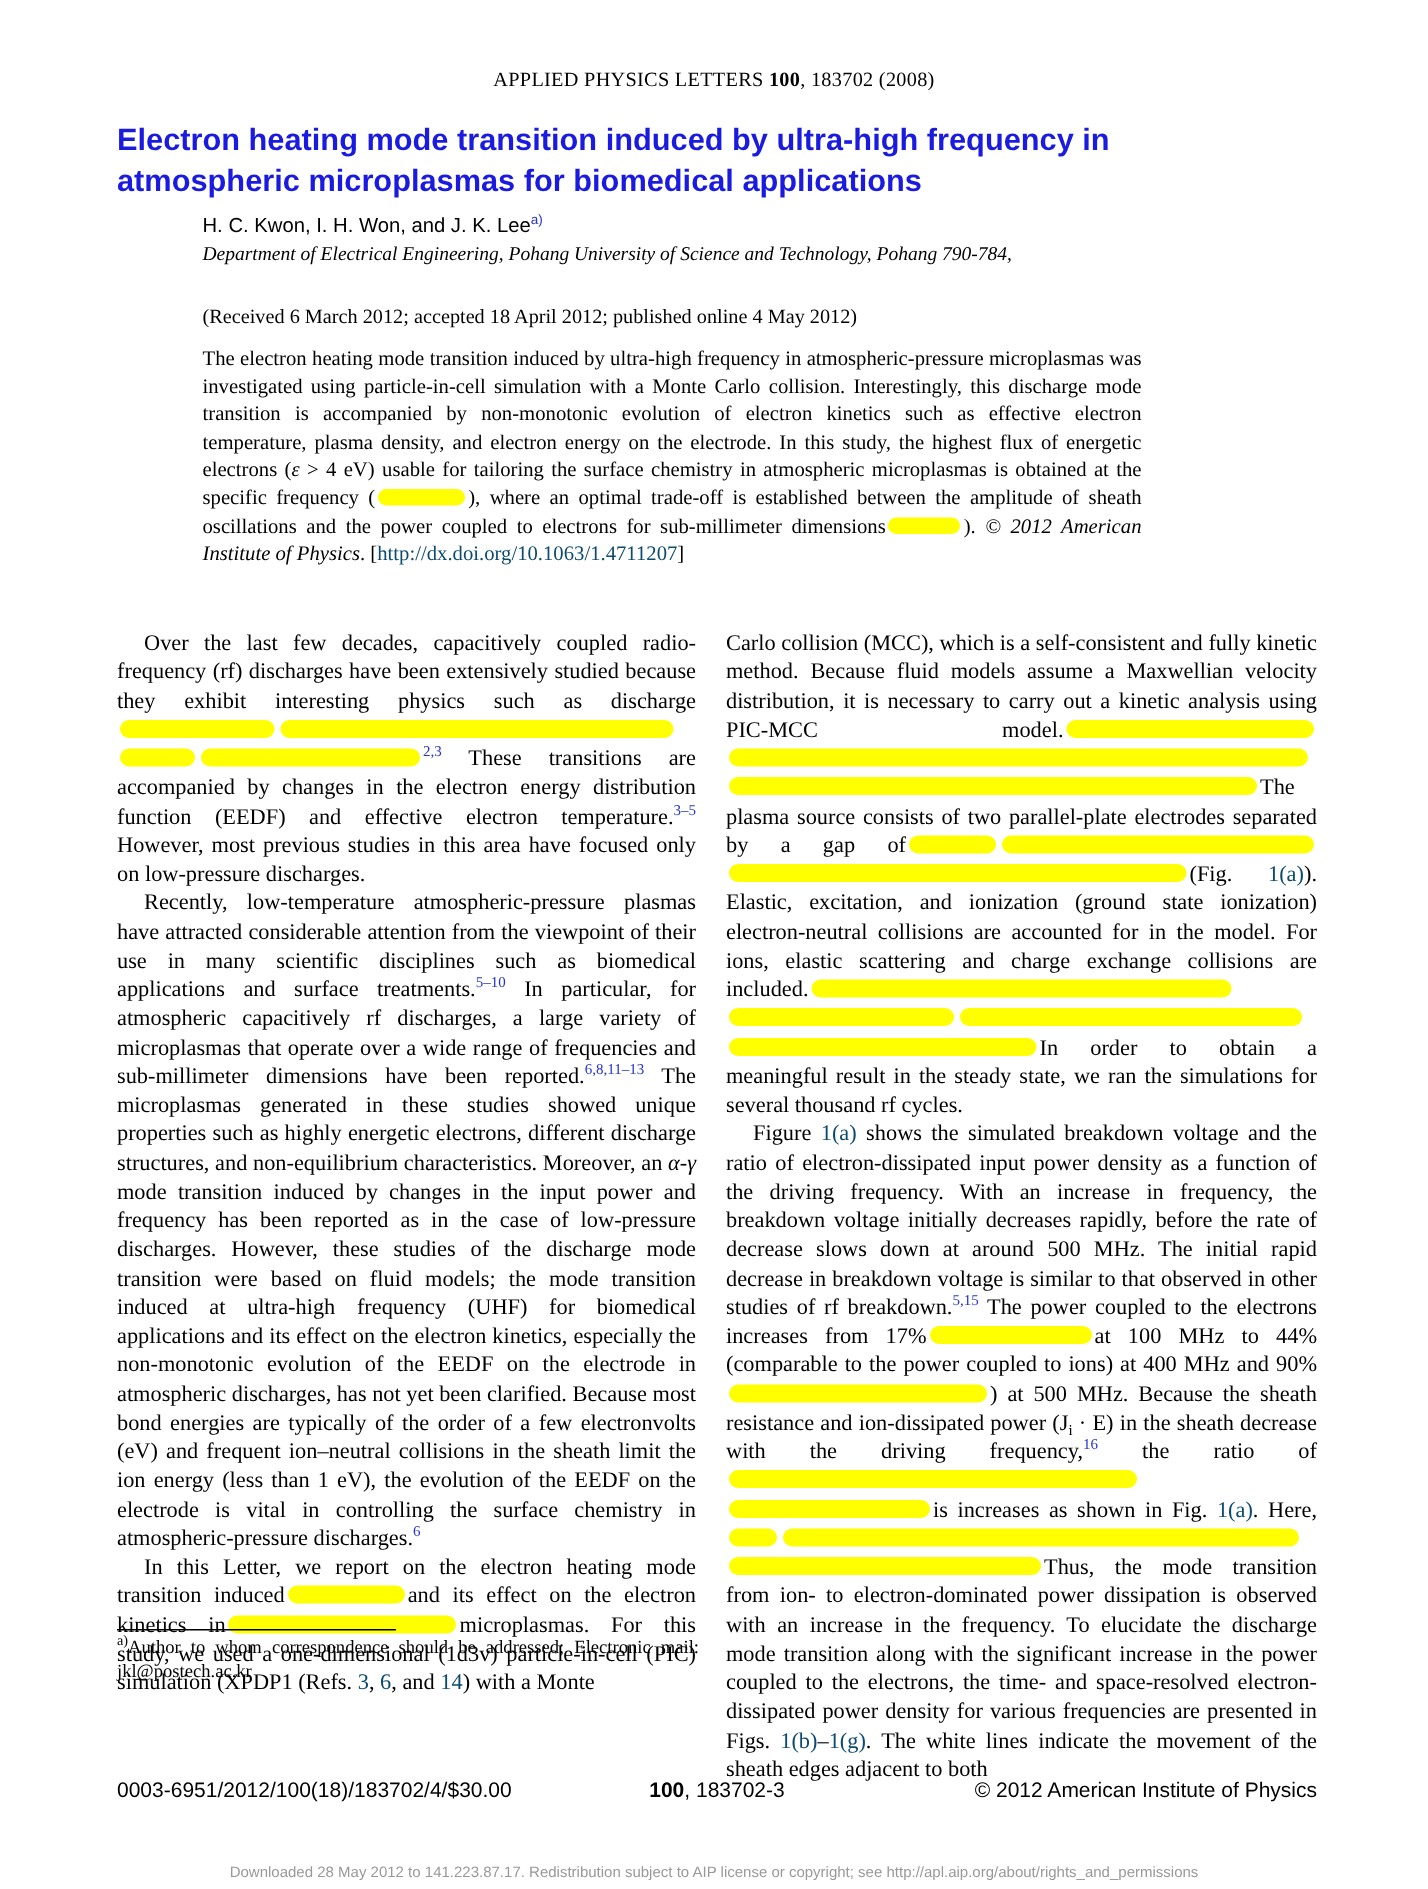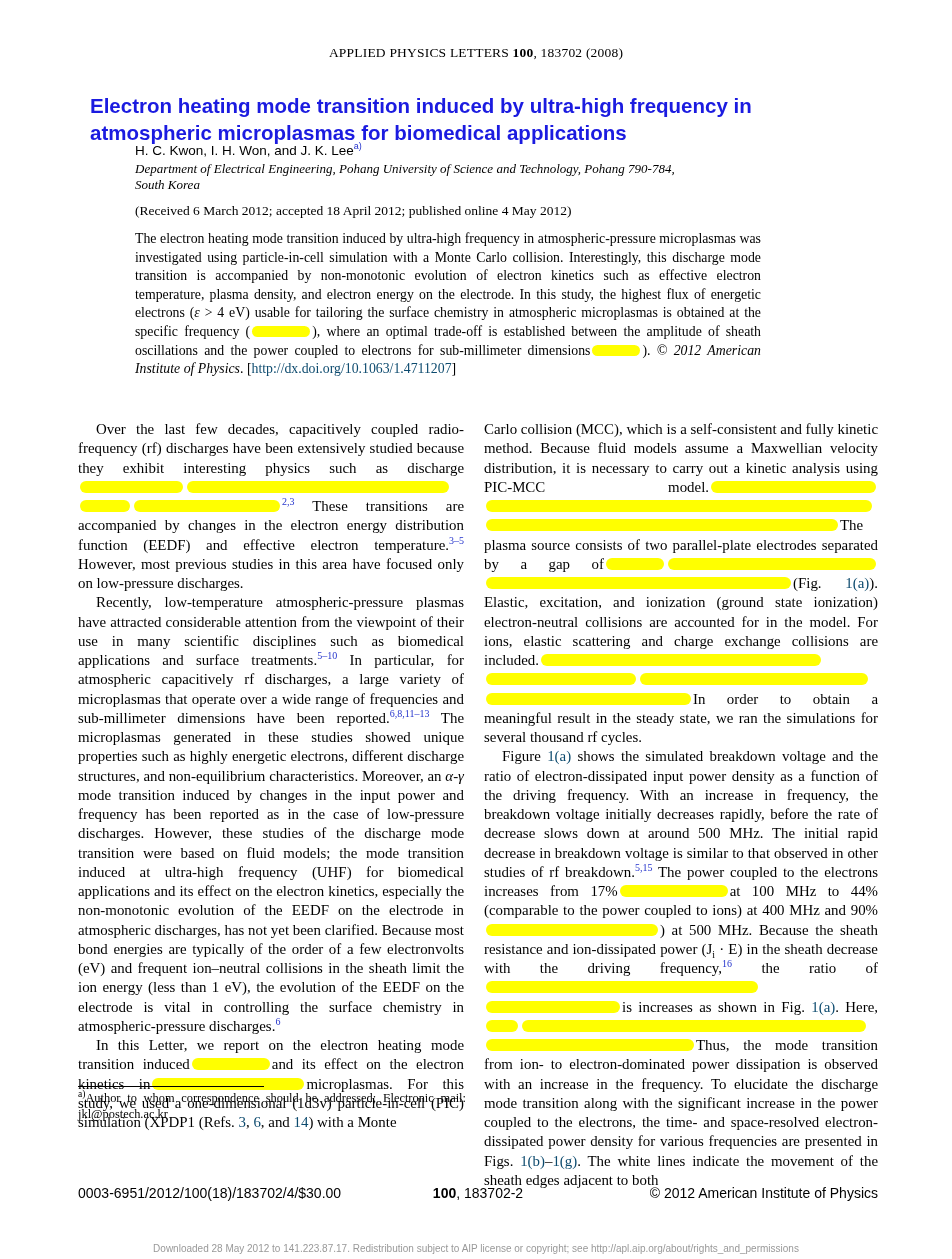--- a/index.html
+++ b/index.html
@@ -62,29 +62,28 @@
     font-family:"Liberation Sans", sans-serif; font-size:10px; color:#999;
   }
 </style>
 </head>
 <body>
 
 <div>
 
   <div class="journal-header"><span>APPLIED PHYSICS LETTERS </span><span class="b">100</span><span>, 183702 (2008)</span></div>
 
-  <h1 class="paper-title" style="margin:12px;">Electron heating mode transition induced by ultra-high frequency in atmospheric microplasmas for biomedical applications</h1>
+  <h1 class="paper-title" style="margin:0;">Electron heating mode transition induced by ultra-high frequency in atmospheric microplasmas for biomedical applications</h1>
 
   <div class="authors">
     <span>H. C. Kwon, I. H. Won, and J. K. Lee</span><sup>a)</sup>
   </div>
 
   <div class="affiliation">
     <div>Department of Electrical Engineering, Pohang University of Science and Technology, Pohang 790-784,</div>
-    <div>South Korea</div>
   </div>
 
   <div class="received">(Received 6 March 2012; accepted 18 April 2012; published online 4 May 2012)</div>
 
   <div class="abstract"><span>The electron heating mode transition induced by ultra-high frequency in atmospheric-pressure microplasmas was investigated using particle-in-cell simulation with a Monte Carlo collision. Interestingly, this discharge mode transition is accompanied by non-monotonic evolution of electron kinetics such as effective electron temperature, plasma density, and electron energy on the electrode. In this study, the highest flux of energetic electrons (</span><span class="it">ε</span><span> &gt; 4 eV) usable for tailoring the surface chemistry in atmospheric microplasmas is obtained at the specific frequency (</span><span class="hl" style="width: 58px;"></span><span>), where an optimal trade-off is established between the amplitude of sheath oscillations and the power coupled to electrons for sub-millimeter dimensions</span><span class="hl" style="width: 48px;"></span><span>). </span><span class="it">© 2012 American Institute of Physics</span><span>. [</span><span class="link">http://dx.doi.org/10.1063/1.4711207</span><span>]</span></div>
 
   <div class="col col-left">
     <p class="ind"><span>Over the last few decades, capacitively coupled radio-frequency (rf) discharges have been extensively studied because they exhibit interesting physics such as discharge</span><span class="hl" style="width: 103px;"></span><span class="hl" style="width: 262px;"></span><span class="hl" style="width: 50px;"></span><span class="hl" style="width: 146px;"></span><sup class="sup">2,3</sup><span> These transitions are accompanied by changes in the electron energy distribution function (EEDF) and effective electron temperature.</span><sup class="sup">3–5</sup><span> However, most previous studies in this area have focused only on low-pressure discharges.</span></p>
     <p class="ind"><span>Recently, low-temperature atmospheric-pressure plasmas have attracted considerable attention from the viewpoint of their use in many scientific disciplines such as biomedical applications and surface treatments.</span><sup class="sup">5–10</sup><span> In particular, for atmospheric capacitively rf discharges, a large variety of microplasmas that operate over a wide range of frequencies and sub-millimeter dimensions have been reported.</span><sup class="sup">6,8,11–13</sup><span> The microplasmas generated in these studies showed unique properties such as highly energetic electrons, different discharge structures, and non-equilibrium characteristics. Moreover, an </span><span class="it">α-γ</span><span> mode transition induced by changes in the input power and frequency has been reported as in the case of low-pressure discharges. However, these studies of the discharge mode transition were based on fluid models; the mode transition induced at ultra-high frequency (UHF) for biomedical applications and its effect on the electron kinetics, especially the non-monotonic evolution of the EEDF on the electrode in atmospheric discharges, has not yet been clarified. Because most bond energies are typically of the order of a few electronvolts (eV) and frequent ion–neutral collisions in the sheath limit the ion energy (less than 1 eV), the evolution of the EEDF on the electrode is vital in controlling the surface chemistry in atmospheric-pressure discharges.</span><sup class="sup">6</sup></p>
     <p class="ind"><span>In this Letter, we report on the electron heating mode transition induced</span><span class="hl" style="width: 78px;"></span><span>and its effect on the electron kinetics in</span><span class="hl" style="width: 152px;"></span><span>microplasmas. For this study, we used a one-dimensional (1d3v) particle-in-cell (PIC) simulation (XPDP1 (Refs. </span><span class="link">3</span><span>, </span><span class="link">6</span><span>, and </span><span class="link">14</span><span>) with a Monte</span></p>
@@ -95,19 +94,19 @@
     <p class="ind"><span>Figure </span><span class="link">1(a)</span><span> shows the simulated breakdown voltage and the ratio of electron-dissipated input power density as a function of the driving frequency. With an increase in frequency, the breakdown voltage initially decreases rapidly, before the rate of decrease slows down at around 500 MHz. The initial rapid decrease in breakdown voltage is similar to that observed in other studies of rf breakdown.</span><sup class="sup">5,15</sup><span> The power coupled to the electrons increases from 17%</span><span class="hl" style="width: 108px;"></span><span>at 100 MHz to 44% (comparable to the power coupled to ions) at 400 MHz and 90%</span><span class="hl" style="width: 172px;"></span><span>) at 500 MHz. Because the sheath resistance and ion-dissipated power (J</span><sub class="sub">i</sub><span> · E) in the sheath decrease with the driving frequency,</span><sup class="sup">16</sup><span> the ratio of</span><span class="hl" style="width: 272px;"></span><span class="hl" style="width: 134px;"></span><span>is increases as shown in Fig. </span><span class="link">1(a)</span><span>. Here,</span><span class="hl" style="width: 32px;"></span><span class="hl" style="width: 344px;"></span><span class="hl" style="width: 208px;"></span><span>Thus, the mode transition from ion- to electron-dominated power dissipation is observed with an increase in the frequency. To elucidate the discharge mode transition along with the significant increase in the power coupled to the electrons, the time- and space-resolved electron-dissipated power density for various frequencies are presented in Figs. </span><span class="link">1(b)</span><span>–</span><span class="link">1(g)</span><span>. The white lines indicate the movement of the sheath edges adjacent to both</span></p>
   </div>
 
   <div class="footnote-block">
     <div class="footnote-rule"></div>
     <div class="footnote"><sup class="supk">a)</sup><span>Author to whom correspondence should be addressed; Electronic mail: jkl@postech.ac.kr</span></div>
   </div>
 
   <div class="footer">
     <span>0003-6951/2012/100(18)/183702/4/$30.00</span>
-    <span class="fc"><span class="b">100</span><span>, 183702-2</span></span>
+    <span class="fc"><span class="b">100</span><span>, 183702-3</span></span>
     <span class="fr">© 2012 American Institute of Physics</span>
   </div>
 
   <div class="download-notice">Downloaded 28 May 2012 to 141.223.87.17. Redistribution subject to AIP license or copyright; see http://apl.aip.org/about/rights_and_permissions</div>
 
 </div>
 
 </body></html>

